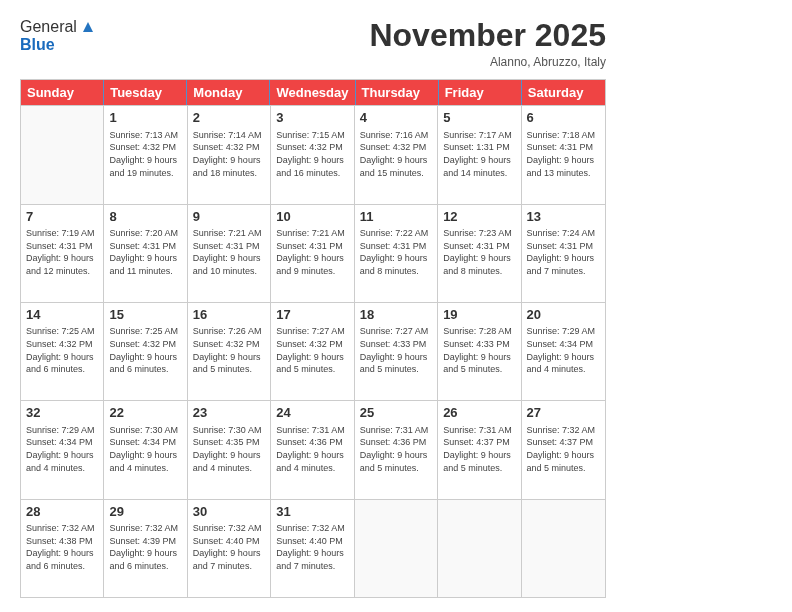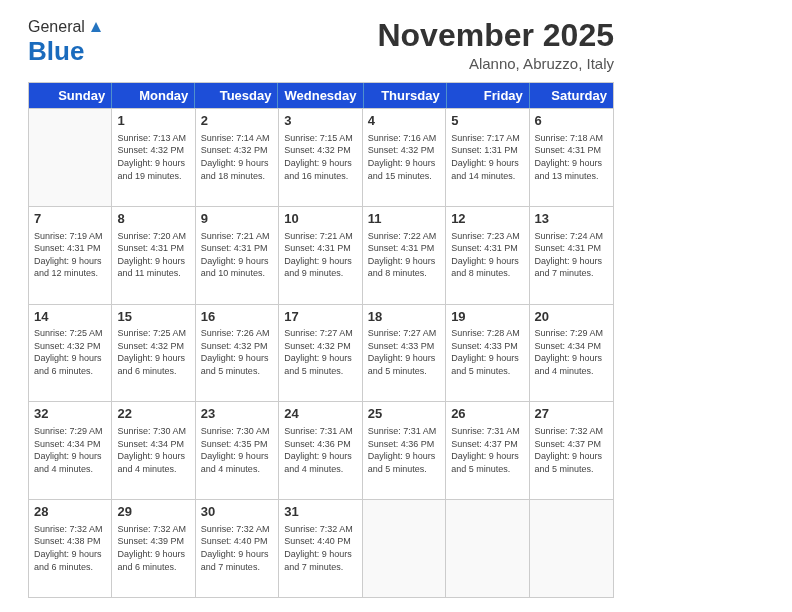--- a/index.html
+++ b/index.html
@@ -9,21 +9,20 @@
       width: 792px;
       height: 612px;
       overflow: hidden;
     }
     .page {
       width: 626px;
       height: 612px;
       padding: 18px 20px 14px 20px;
       display: flex;
       flex-direction: column;
-      margin-left: 8px;
     }
     .header {
       display: flex;
       justify-content: space-between;
       align-items: flex-start;
       margin-bottom: 10px;
     }
     .logo {
       display: flex;
       flex-direction: column;
@@ -34,35 +33,34 @@
     .title-block {
       text-align: right;
     }
     .month-title {
       font-size: 32px;
       font-weight: bold;
       color: #333;
       line-height: 1.1;
     }
     .location {
-      font-size: 15px;
+      font-size: 12px;
       color: #555;
       margin-top: 2px;
     }
     .calendar {
       flex: 1;
       display: flex;
       flex-direction: column;
       border: 1px solid #ccc;
     }
     .cal-header {
       display: grid;
       grid-template-columns: repeat(7, 1fr);
-      background: #1d4ed8;
-      text-align: right;
+      background: #ef4444;
     }
     .cal-header-cell {
       color: #fff;
       font-size: 13px;
       font-weight: bold;
       padding: 5px 6px;
       border-right: 1px solid #5090cc;
     }
     .cal-header-cell:last-child { border-right: none; }
     .cal-body {
@@ -106,33 +104,33 @@
 
 <div class="page">
   <div class="header">
     <div class="logo">
       <div style="display:flex;align-items:center;gap:2px;">
         <span class="logo-general">General</span>
         <svg width="18" height="18" viewBox="0 0 18 18">
           <polygon points="4,14 14,14 9,4" fill="#2474c0"></polygon>
         </svg>
       </div>
-      <span class="logo-blue" style="font-size:26px;font-weight:bold;">Blue</span>
+      <span class="logo-blue" style="font-size:16px;font-weight:bold;">Blue</span>
     </div>
     <div class="title-block">
       <div class="month-title">November 2025</div>
       <div class="location">Alanno, Abruzzo, Italy</div>
     </div>
   </div>
 
   <div class="calendar">
     <div class="cal-header">
     <div class="cal-header-cell">Sunday</div>
+        <div class="cal-header-cell">Tuesday</div>
         <div class="cal-header-cell">Monday</div>
-        <div class="cal-header-cell">Tuesday</div>
         <div class="cal-header-cell">Wednesday</div>
         <div class="cal-header-cell">Thursday</div>
         <div class="cal-header-cell">Friday</div>
         <div class="cal-header-cell">Saturday</div>
       </div>
     <div class="cal-body">
     <div class="cal-row">
           <div class="cal-cell empty"></div>
           <div class="cal-cell">
             <span class="day-number">1</span>

